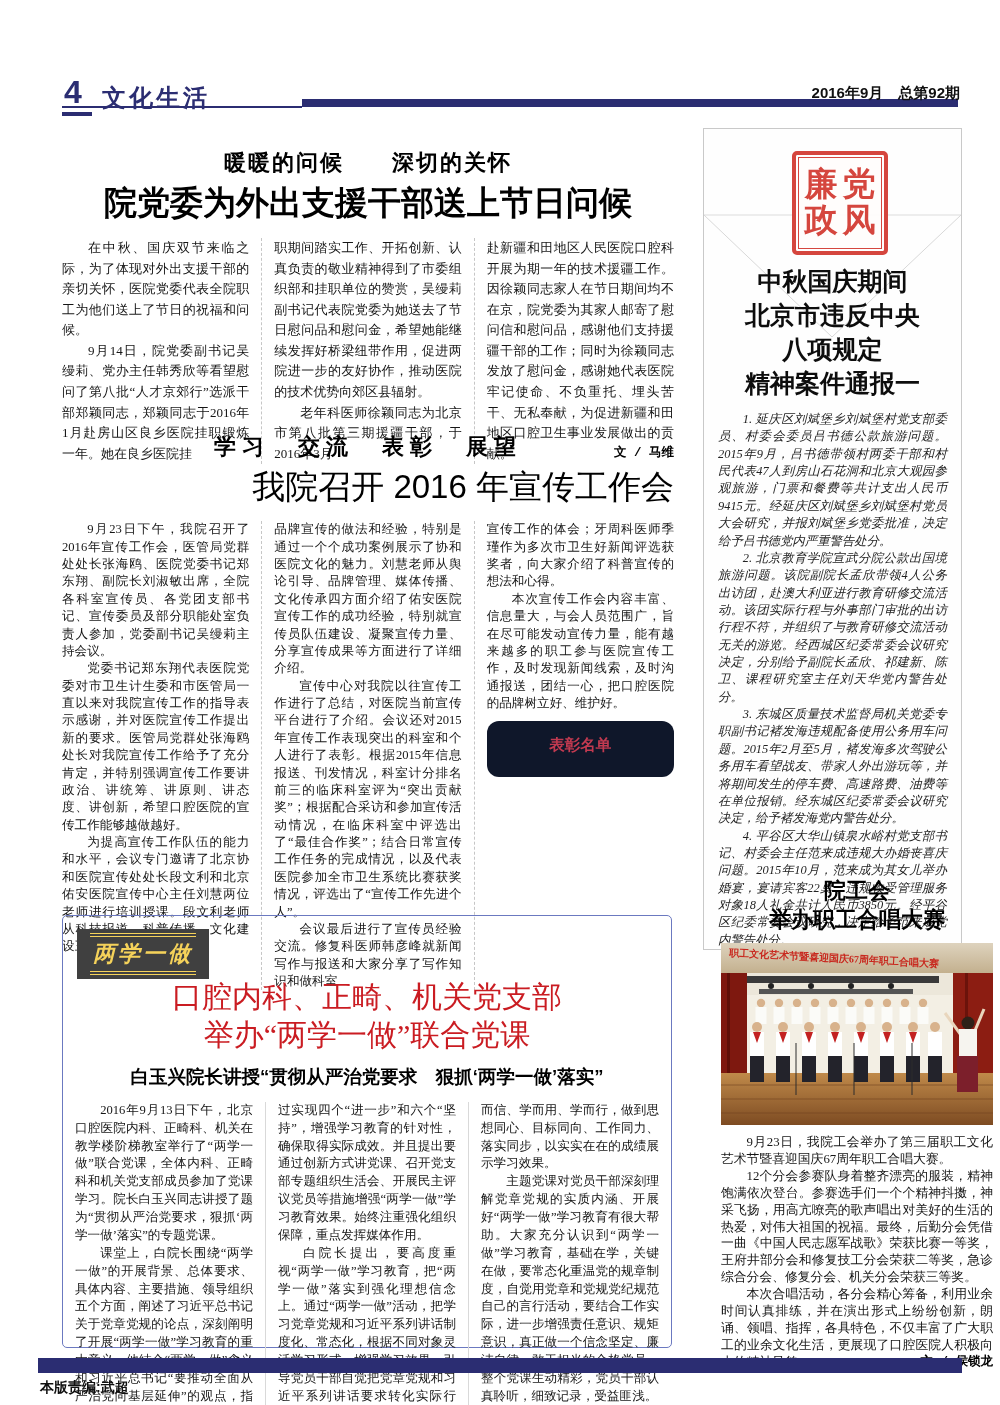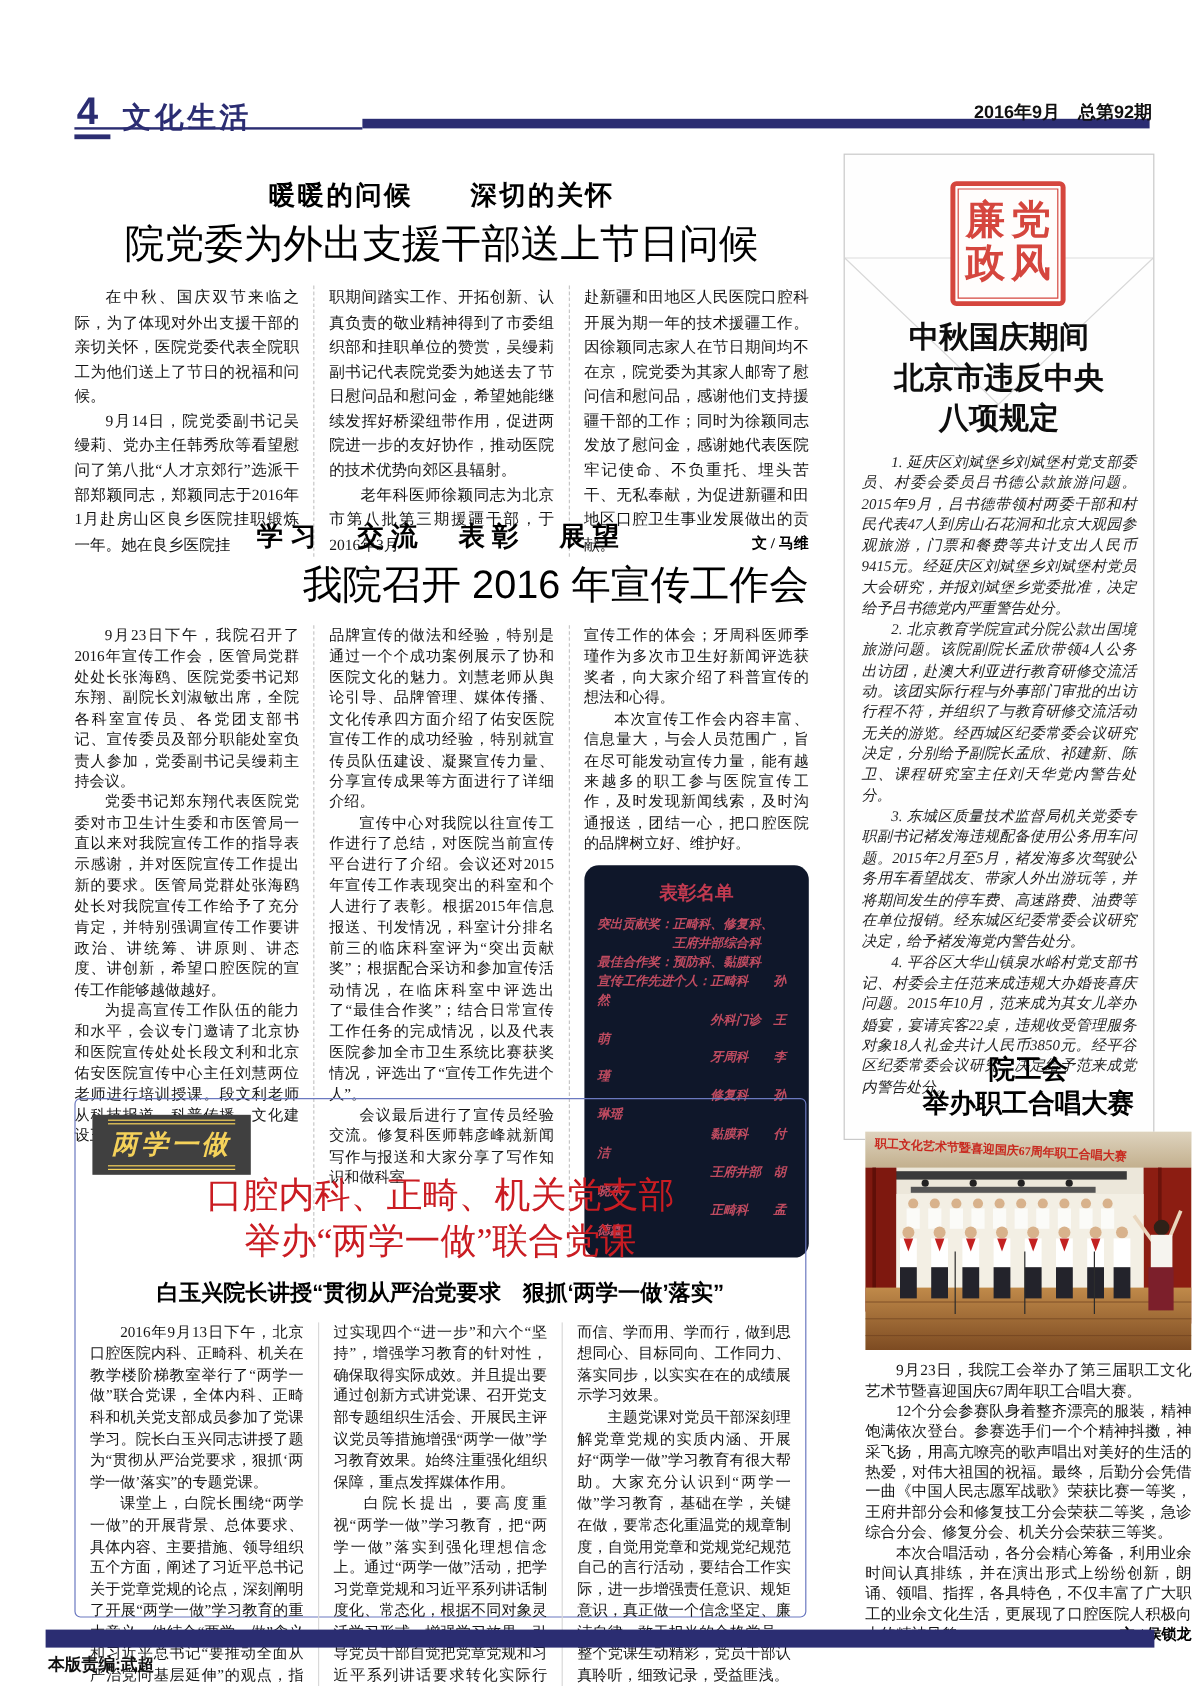--- a/index.html
+++ b/index.html
@@ -16,26 +16,26 @@
   .hdr-bar{left:302px;top:99px;width:656px;height:8px;background:#2b2d72;}
   .issue{right:40px;top:84px;font-size:15px;font-weight:bold;color:#101010;}
 
   
   .cols{display:flex;}
   .col{flex:1;min-width:0;text-align:justify;}
   .col + .col{border-left:1px dashed #c6c6c6;margin-left:12px;padding-left:12px;}
   .cols-solid .col + .col{border-left:1px solid #d9d9d9;}
   .para{margin:0;text-indent:2em;}
   .para.cont{text-indent:0;}
-  .byline{float:right;font-family:Liberation Serif, serif;font-weight:bold;font-size:12.5px;color:#000;}
+  .byline{float:right;font-family:Liberation Mono, monospace;font-weight:bold;font-size:12.5px;color:#000;}
 
   
   .a1{left:62px;top:148px;width:612px;}
   .a1-kicker{text-align:center;font-size:22px;font-weight:bold;letter-spacing:2px;color:#000;}
-  .a1-title{text-align:center;font-size:33px;font-weight:normal;color:#000;margin-top:7px;line-height:1.1;}
+  .a1-title{text-align:center;font-size:33px;font-weight:bold;color:#000;margin-top:7px;line-height:1.1;}
   .a1 .cols{margin-top:17px;}
   .a1 .col{font-size:13px;line-height:1.58;}
 
   
   .sb{left:703px;top:128px;width:259px;height:822px;border:1px solid #c9c9c9;background:#fefefe;box-sizing:border-box;}
   .sb-envelope{left:0;top:0;width:257px;height:748px;}
   .seal{left:88px;top:22px;width:88px;height:96px;border:4px solid #d5463e;border-radius:5px;
         box-shadow:inset 0 0 0 2px #ffffff,inset 0 0 0 3px #d5463e;background:rgba(255,253,252,.92);
         display:flex;flex-direction:column;justify-content:center;align-items:center;}
   .seal .bline{color:#d5463e;font-weight:bold;font-size:33px;line-height:1.08;letter-spacing:5px;padding-left:5px;}
@@ -113,20 +113,21 @@
       <polyline points="0,86 128,208 257,86" fill="none" stroke="#d8d8d8" stroke-width="1"></polyline>
     </svg>
     <div class="abs seal">
         <div class="bline">廉党</div>
         <div class="bline">政风</div>
       </div>
     <div class="sb-title">
         <div class="bline">中秋国庆期间</div>
         <div class="bline">北京市违反中央</div>
         <div class="bline">八项规定</div>
+        <div class="bline">精神案件通报一</div>
       </div>
     <div class="sb-body">
         <p class="para">1. 延庆区刘斌堡乡刘斌堡村党支部委员、村委会委员吕书德公款旅游问题。2015年9月，吕书德带领村两委干部和村民代表47人到房山石花洞和北京大观园参观旅游，门票和餐费等共计支出人民币9415元。经延庆区刘斌堡乡刘斌堡村党员大会研究，并报刘斌堡乡党委批准，决定给予吕书德党内严重警告处分。</p>
         <p class="para">2. 北京教育学院宣武分院公款出国境旅游问题。该院副院长孟欣带领4人公务出访团，赴澳大利亚进行教育研修交流活动。该团实际行程与外事部门审批的出访行程不符，并组织了与教育研修交流活动无关的游览。经西城区纪委常委会议研究决定，分别给予副院长孟欣、祁建新、陈卫、课程研究室主任刘天华党内警告处分。</p>
         <p class="para">3. 东城区质量技术监督局机关党委专职副书记褚发海违规配备使用公务用车问题。2015年2月至5月，褚发海多次驾驶公务用车看望战友、带家人外出游玩等，并将期间发生的停车费、高速路费、油费等在单位报销。经东城区纪委常委会议研究决定，给予褚发海党内警告处分。</p>
         <p class="para">4. 平谷区大华山镇泉水峪村党支部书记、村委会主任范来成违规大办婚丧喜庆问题。2015年10月，范来成为其女儿举办婚宴，宴请宾客22桌，违规收受管理服务对象18人礼金共计人民币3850元。经平谷区纪委常委会议研究，决定给予范来成党内警告处分。</p>
       </div>
   </div>
 
   <div class="abs a2">
@@ -143,32 +144,20 @@
           <p class="para">宣传中心对我院以往宣传工作进行了总结，对医院当前宣传平台进行了介绍。会议还对2015年宣传工作表现突出的科室和个人进行了表彰。根据2015年信息报送、刊发情况，科室计分排名前三的临床科室评为“突出贡献奖”；根据配合采访和参加宣传活动情况，在临床科室中评选出了“最佳合作奖”；结合日常宣传工作任务的完成情况，以及代表医院参加全市卫生系统比赛获奖情况，评选出了“宣传工作先进个人”。</p>
           <p class="para">会议最后进行了宣传员经验交流。修复科医师韩彦峰就新闻写作与报送和大家分享了写作知识和做科室</p>
         </div>
       <div class="col">
         <div>
             <p class="para cont">宣传工作的体会；牙周科医师季瑾作为多次市卫生好新闻评选获奖者，向大家介绍了科普宣传的想法和心得。</p>
             <p class="para">本次宣传工作会内容丰富、信息量大，与会人员范围广，旨在尽可能发动宣传力量，能有越来越多的职工参与医院宣传工作，及时发现新闻线索，及时沟通报送，团结一心，把口腔医院的品牌树立好、维护好。</p>
           </div>
         <div class="award">
           <div class="award-title">表彰名单</div>
-          <div>
-              <div class="bline">突出贡献奖：正畸科、修复科、</div>
-              <div class="bline">　　　　　　王府井部综合科</div>
-              <div class="bline">最佳合作奖：预防科、黏膜科</div>
-              <div class="bline">宣传工作先进个人：正畸科　　孙　然</div>
-              <div class="bline">　　　　　　　　　外科门诊　王　萌</div>
-              <div class="bline">　　　　　　　　　牙周科　　李　瑾</div>
-              <div class="bline">　　　　　　　　　修复科　　孙琳瑶</div>
-              <div class="bline">　　　　　　　　　黏膜科　　付　洁</div>
-              <div class="bline">　　　　　　　　　王府井部　胡晓东</div>
-              <div class="bline">　　　　　　　　　正畸科　　孟德鑫</div>
-            </div>
         </div>
       </div>
     </div>
   </div>
 
   <div class="abs a3">
     <div class="badge">
       <div class="badge-inner">两学一做</div>
     </div>
     <div class="a3-title">

